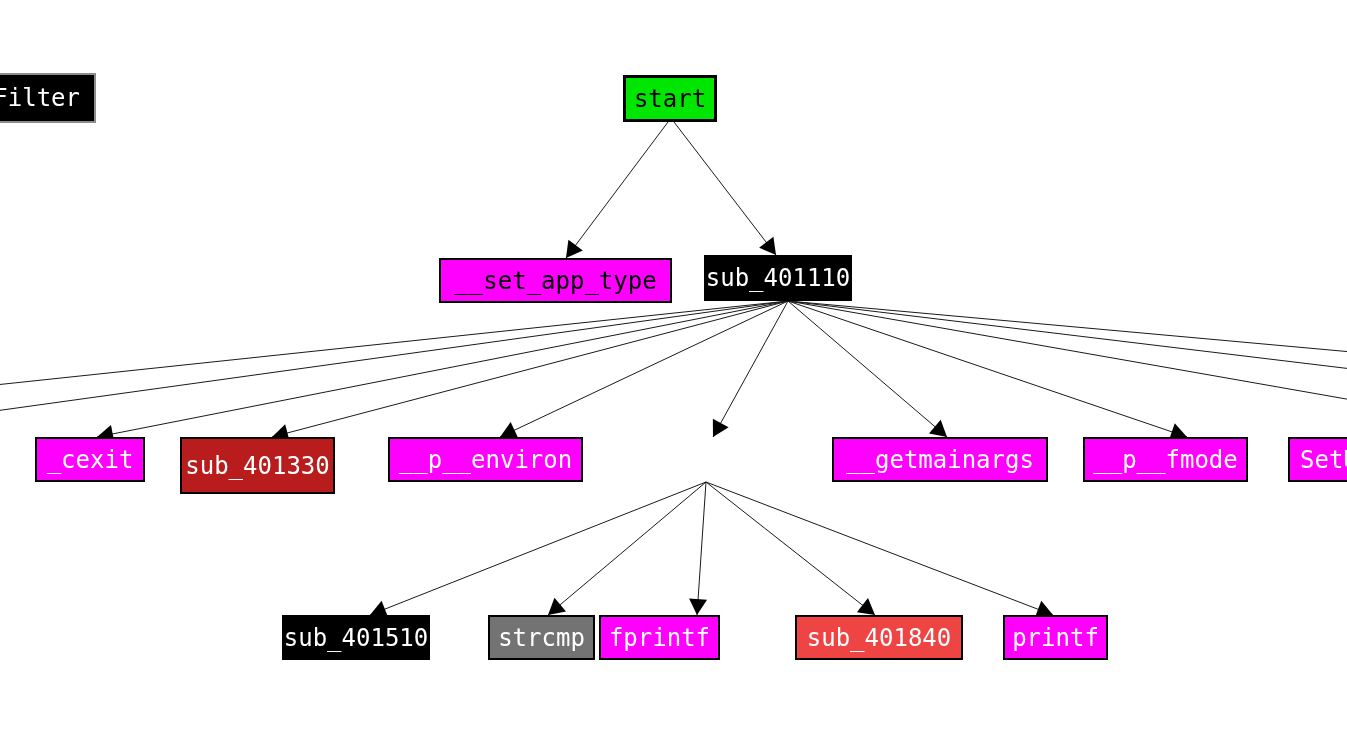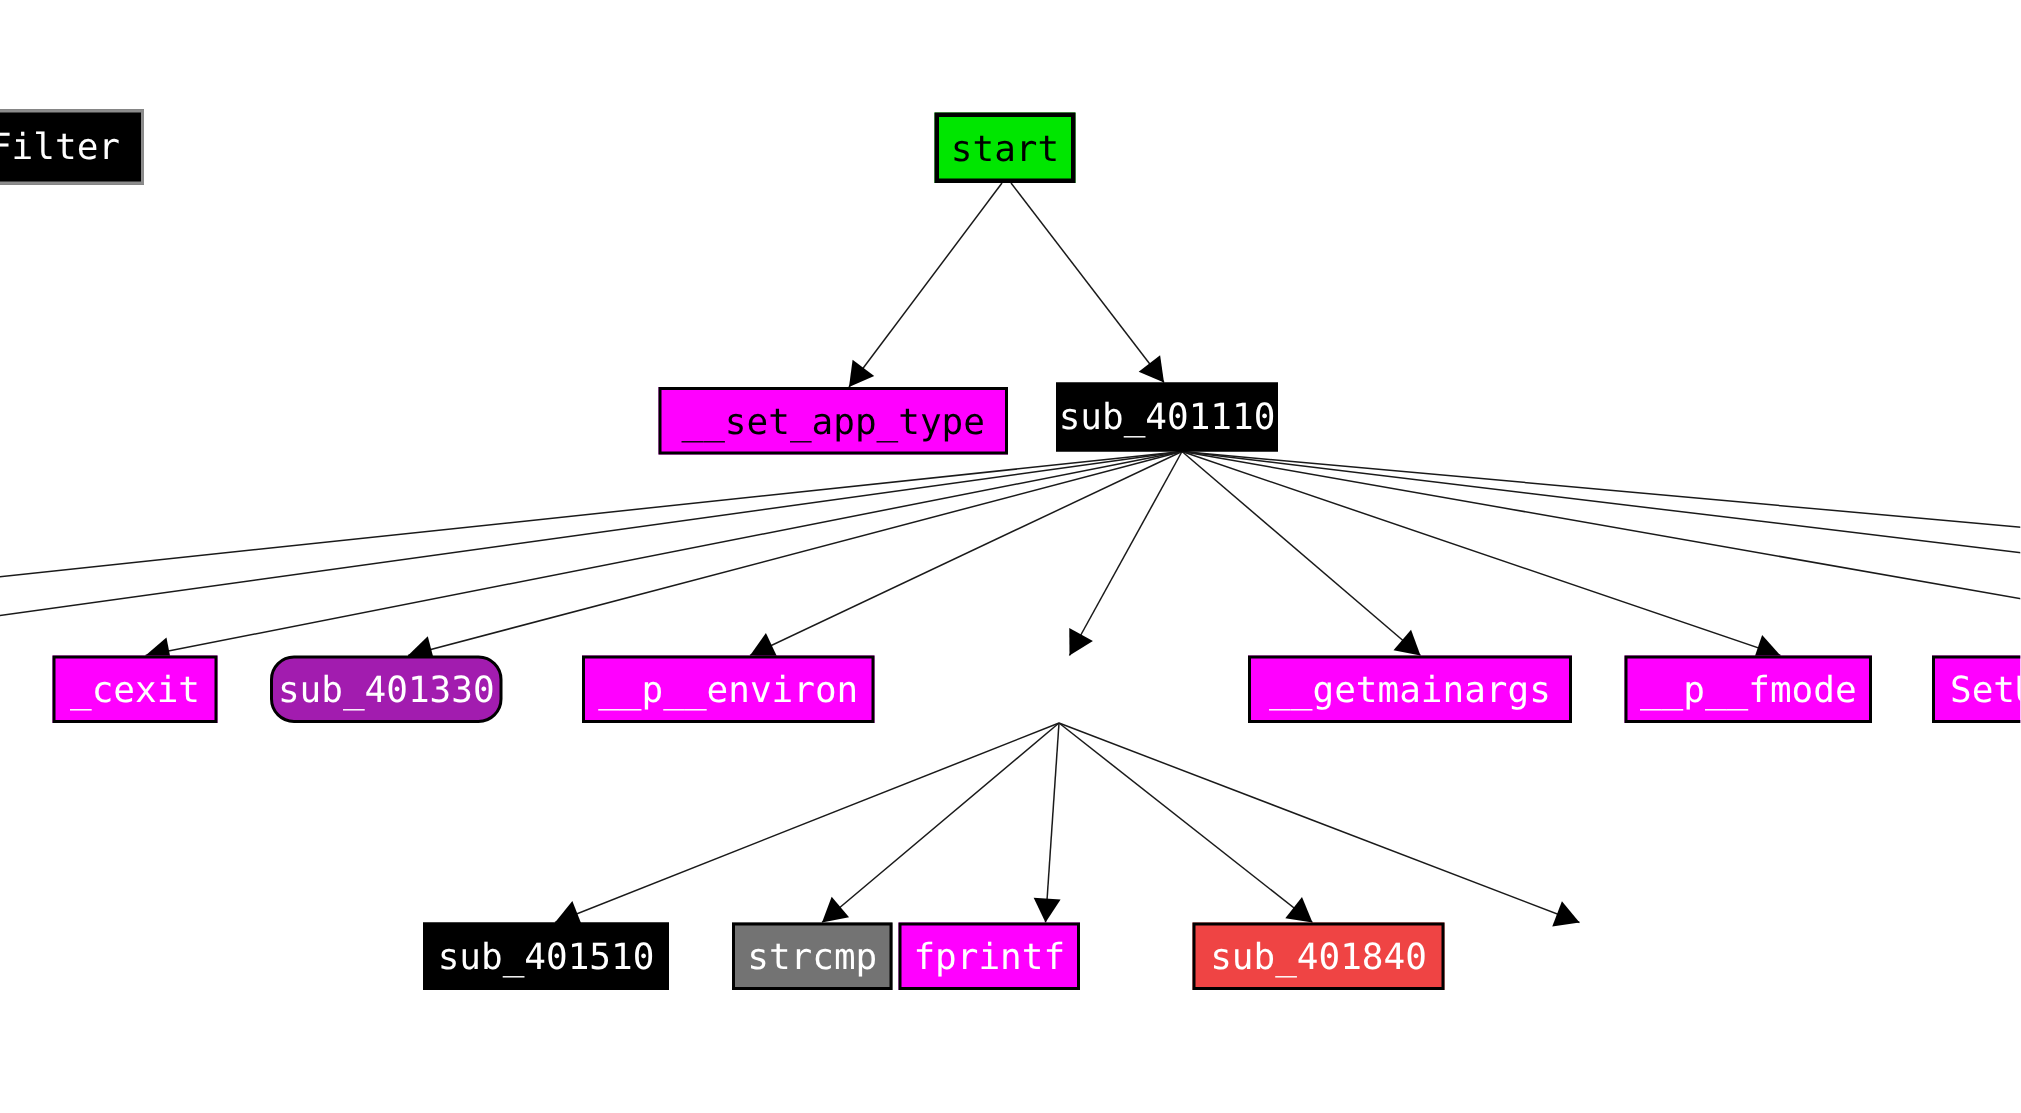--- a/index.html
+++ b/index.html
@@ -107,26 +107,27 @@
       <g>
         <line x1="706" y1="482" x2="1053" y2="615" stroke="#1a1a1a" stroke-width="1"></line>
         <polygon points="1053,615 1034.8387501303368,617.6774994251466 1041.2808944758658,600.8697995161356" fill="#000000"></polygon>
       </g>
     </svg>
   <div class="node-layer">
       <div class="node entry" style="left: 623px; top: 75px; width: 94px; height: 47px; background: rgb(0, 230, 0); color: rgb(0, 0, 0); border-color: rgb(0, 0, 0);">start</div>
       <div class="node" style="left: 439px; top: 258px; width: 233px; height: 45px; background: rgb(255, 0, 255); color: rgb(0, 0, 0); border-color: rgb(0, 0, 0);">__set_app_type</div>
       <div class="node" style="left: 704px; top: 255px; width: 148px; height: 46px; background: rgb(0, 0, 0); color: rgb(255, 255, 255); border-color: rgb(0, 0, 0);">sub_401110</div>
       <div class="node" style="left: 35px; top: 437px; width: 110px; height: 45px; background: rgb(255, 0, 255); color: rgb(255, 255, 255); border-color: rgb(0, 0, 0);">_cexit</div>
-      <div class="node" style="left: 180px; top: 437px; width: 155px; height: 45px; background: #a21caf; color: rgb(255, 255, 255); border-color: rgb(0, 0, 0); border-radius: 16px;">sub_401330</div>
+      <div class="node" style="left: 180px; top: 437px; width: 155px; height: 57px; background: #b91c1c; color: rgb(255, 255, 255); border-color: rgb(0, 0, 0);">sub_401330</div>
       <div class="node" style="left: 388px; top: 437px; width: 195px; height: 45px; background: rgb(255, 0, 255); color: rgb(255, 255, 255); border-color: rgb(0, 0, 0);">__p__environ</div>
       <div class="node" style="left: 1083px; top: 437px; width: 165px; height: 45px; background: rgb(255, 0, 255); color: rgb(255, 255, 255); border-color: rgb(0, 0, 0);">__p__fmode</div>
       <div class="node" style="left: 832px; top: 437px; width: 216px; height: 45px; background: rgb(255, 0, 255); color: rgb(255, 255, 255); border-color: rgb(0, 0, 0);">__getmainargs</div>
       <div class="node align-left" style="left: 1288px; top: 437px; width: 230px; height: 45px; background: rgb(255, 0, 255); color: rgb(255, 255, 255); border-color: rgb(0, 0, 0);">SetU</div>
-      <div class="node" style="left: 282px; top: 615px; width: 164px; height: 45px; background: rgb(0, 0, 0); color: rgb(255, 255, 255); border-color: rgb(0, 0, 0);">sub_401510</div>
+      <div class="node" style="left: 282px; top: 615px; width: 148px; height: 45px; background: rgb(0, 0, 0); color: rgb(255, 255, 255); border-color: rgb(0, 0, 0);">sub_401510</div>
       <div class="node" style="left: 488px; top: 615px; width: 107px; height: 45px; background: #737373; color: rgb(255, 255, 255); border-color: rgb(0, 0, 0);">strcmp</div>
       <div class="node" style="left: 599px; top: 615px; width: 121px; height: 45px; background: rgb(255, 0, 255); color: rgb(255, 255, 255); border-color: rgb(0, 0, 0);">fprintf</div>
       <div class="node" style="left: 795px; top: 615px; width: 168px; height: 45px; background: #ef4444; color: rgb(255, 255, 255); border-color: rgb(0, 0, 0);">sub_401840</div>
+      <div class="node" style="left: 1003px; top: 615px; width: 105px; height: 45px; background: rgb(255, 0, 255); color: rgb(255, 255, 255); border-color: rgb(0, 0, 0);">printf</div>
     </div>
   <div class="filter-chip">
     <span>Filter</span>
   </div>
 </div>
 
 </body></html>

